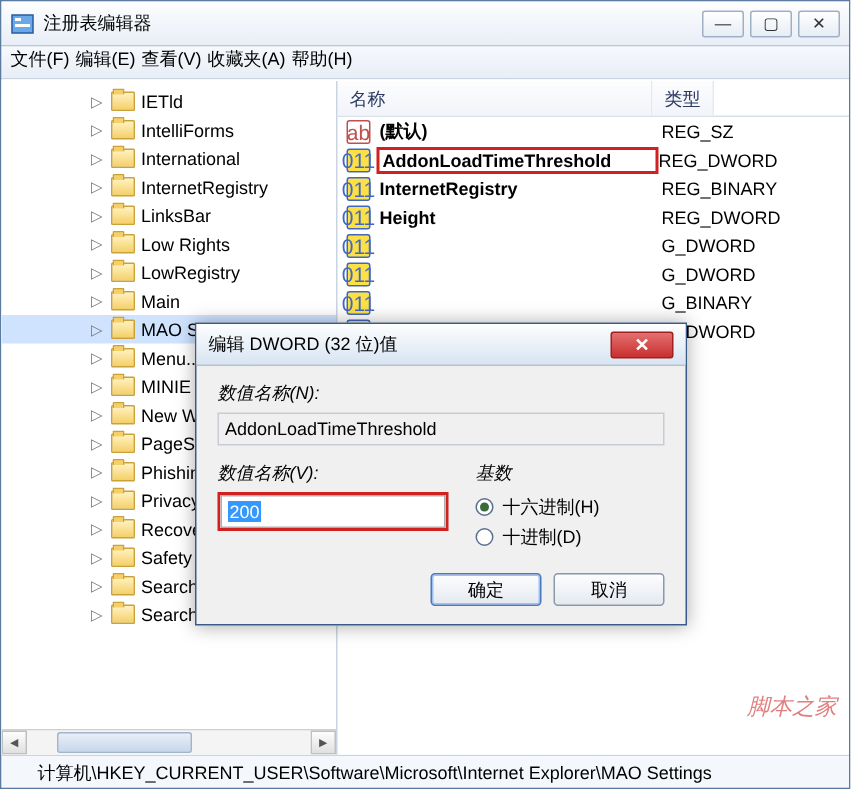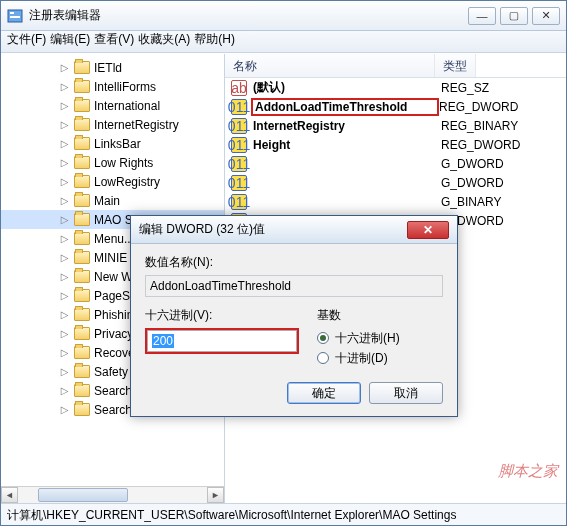--- a/index.html
+++ b/index.html
@@ -36,31 +36,31 @@
 .col-name { width:210px; }
 .list { }
 .row { display:flex; align-items:center; height:19px; padding-left:6px; }
 .row .vicon { width:16px; height:16px; margin-right:6px; display:inline-flex; align-items:center; justify-content:center; font-size:14px; }
 .vicon.str { background:#fff; border:1px solid #c05050; color:#c05050; border-radius:2px; }
 .vicon.bin { background:#fde047; border:1px solid #4068c0; color:#4068c0; border-radius:2px; }
 .row .rname { width:188px;font-weight:bold; }
 .row .rtype { color:#000; }
 .row.hl .rname { border:2px solid #d02020; padding:0 2px; margin-left:-2px; }
 
-.statusbar { height:22px; border-top:1px solid #c8d4e2; background:#f4f7fb; padding:3px 6px; color:#000; white-space:nowrap; overflow:hidden; }
+.statusbar { height:22px; border-top:1px solid #c8d4e2; background:#f4f7fb; padding:3px 24px; color:#000; white-space:nowrap; overflow:hidden; }
 
 .watermark { position:absolute; right:8px; bottom:22px; color:rgba(200,20,20,0.55); font-size:15px; font-style:italic; pointer-events:none; }
 
 
 .dialog { position:absolute; left:129px; top:161px; width:328px; background:#f0f0f0; border:1px solid #3a5a88; box-shadow:0 0 12px rgba(0,0,0,.35); }
 .dlg-title { height:28px; background:linear-gradient(#fdfefe,#d8e4f2); display:flex; align-items:center; padding:0 8px; border-bottom:1px solid #b0c2d8; }
 .dlg-title .t { flex:1; color:#000; }
 .dlg-close { width:42px; height:18px; background:linear-gradient(#e47070,#c83030); border:1px solid #a02020; border-radius:2px; color:#fff; display:flex; align-items:center; justify-content:center; font-size:12px; font-weight:bold; }
 .dlg-body { padding:10px 14px 12px; }
-.field-label { margin-bottom:4px; }
+.field-label { margin-bottom:4px;font-style:italic; }
 .textinput { width:298px; height:22px; border:1px solid #abadb3; background:#fff; padding:2px 4px; margin-bottom:10px; display:flex; align-items:center; }
 .textinput.ro { background:#f0f0f0; border:1px solid #c8ccd4; }
 .textinput.ro[data-interactable="false"] { color:#000; }
 .dlg-row { display:flex; gap:18px; }
 .dlg-col { }
 .valuebox { border:2px solid #d02020; padding:0; margin-bottom:4px; width:154px; }
 .valuebox .textinput { margin:0; border:1px solid #abadb3; width:150px; }
 .valuebox .textinput .selected { background:#3399ff; color:#fff; padding:0 1px; }
 .radiogrp { }
 .radio { display:flex; align-items:center; height:20px; gap:6px; }
@@ -261,21 +261,21 @@
         <div class="dlg-close" data-interactable="true">✕</div>
       </div>
       <div class="dlg-body">
         <div class="field-label" data-interactable="false">数值名称(N):</div>
         <div class="textinput ro" data-interactable="false">
             <span data-interactable="false">AddonLoadTimeThreshold</span>
           </div>
 
         <div class="dlg-row">
           <div class="dlg-col">
-            <div class="field-label" data-interactable="false">十六进制(V):</div>
+            <div class="field-label" data-interactable="false">数值名称(V):</div>
             <div class="valuebox" data-interactable="false">
               <div class="textinput" data-interactable="true">
                   <span class="selected" data-interactable="false">200</span>
                 </div>
             </div>
           </div>
           <div class="dlg-col">
             <div class="field-label" data-interactable="false">基数</div>
             <div class="radiogrp">
               <div class="radio" data-interactable="true">

